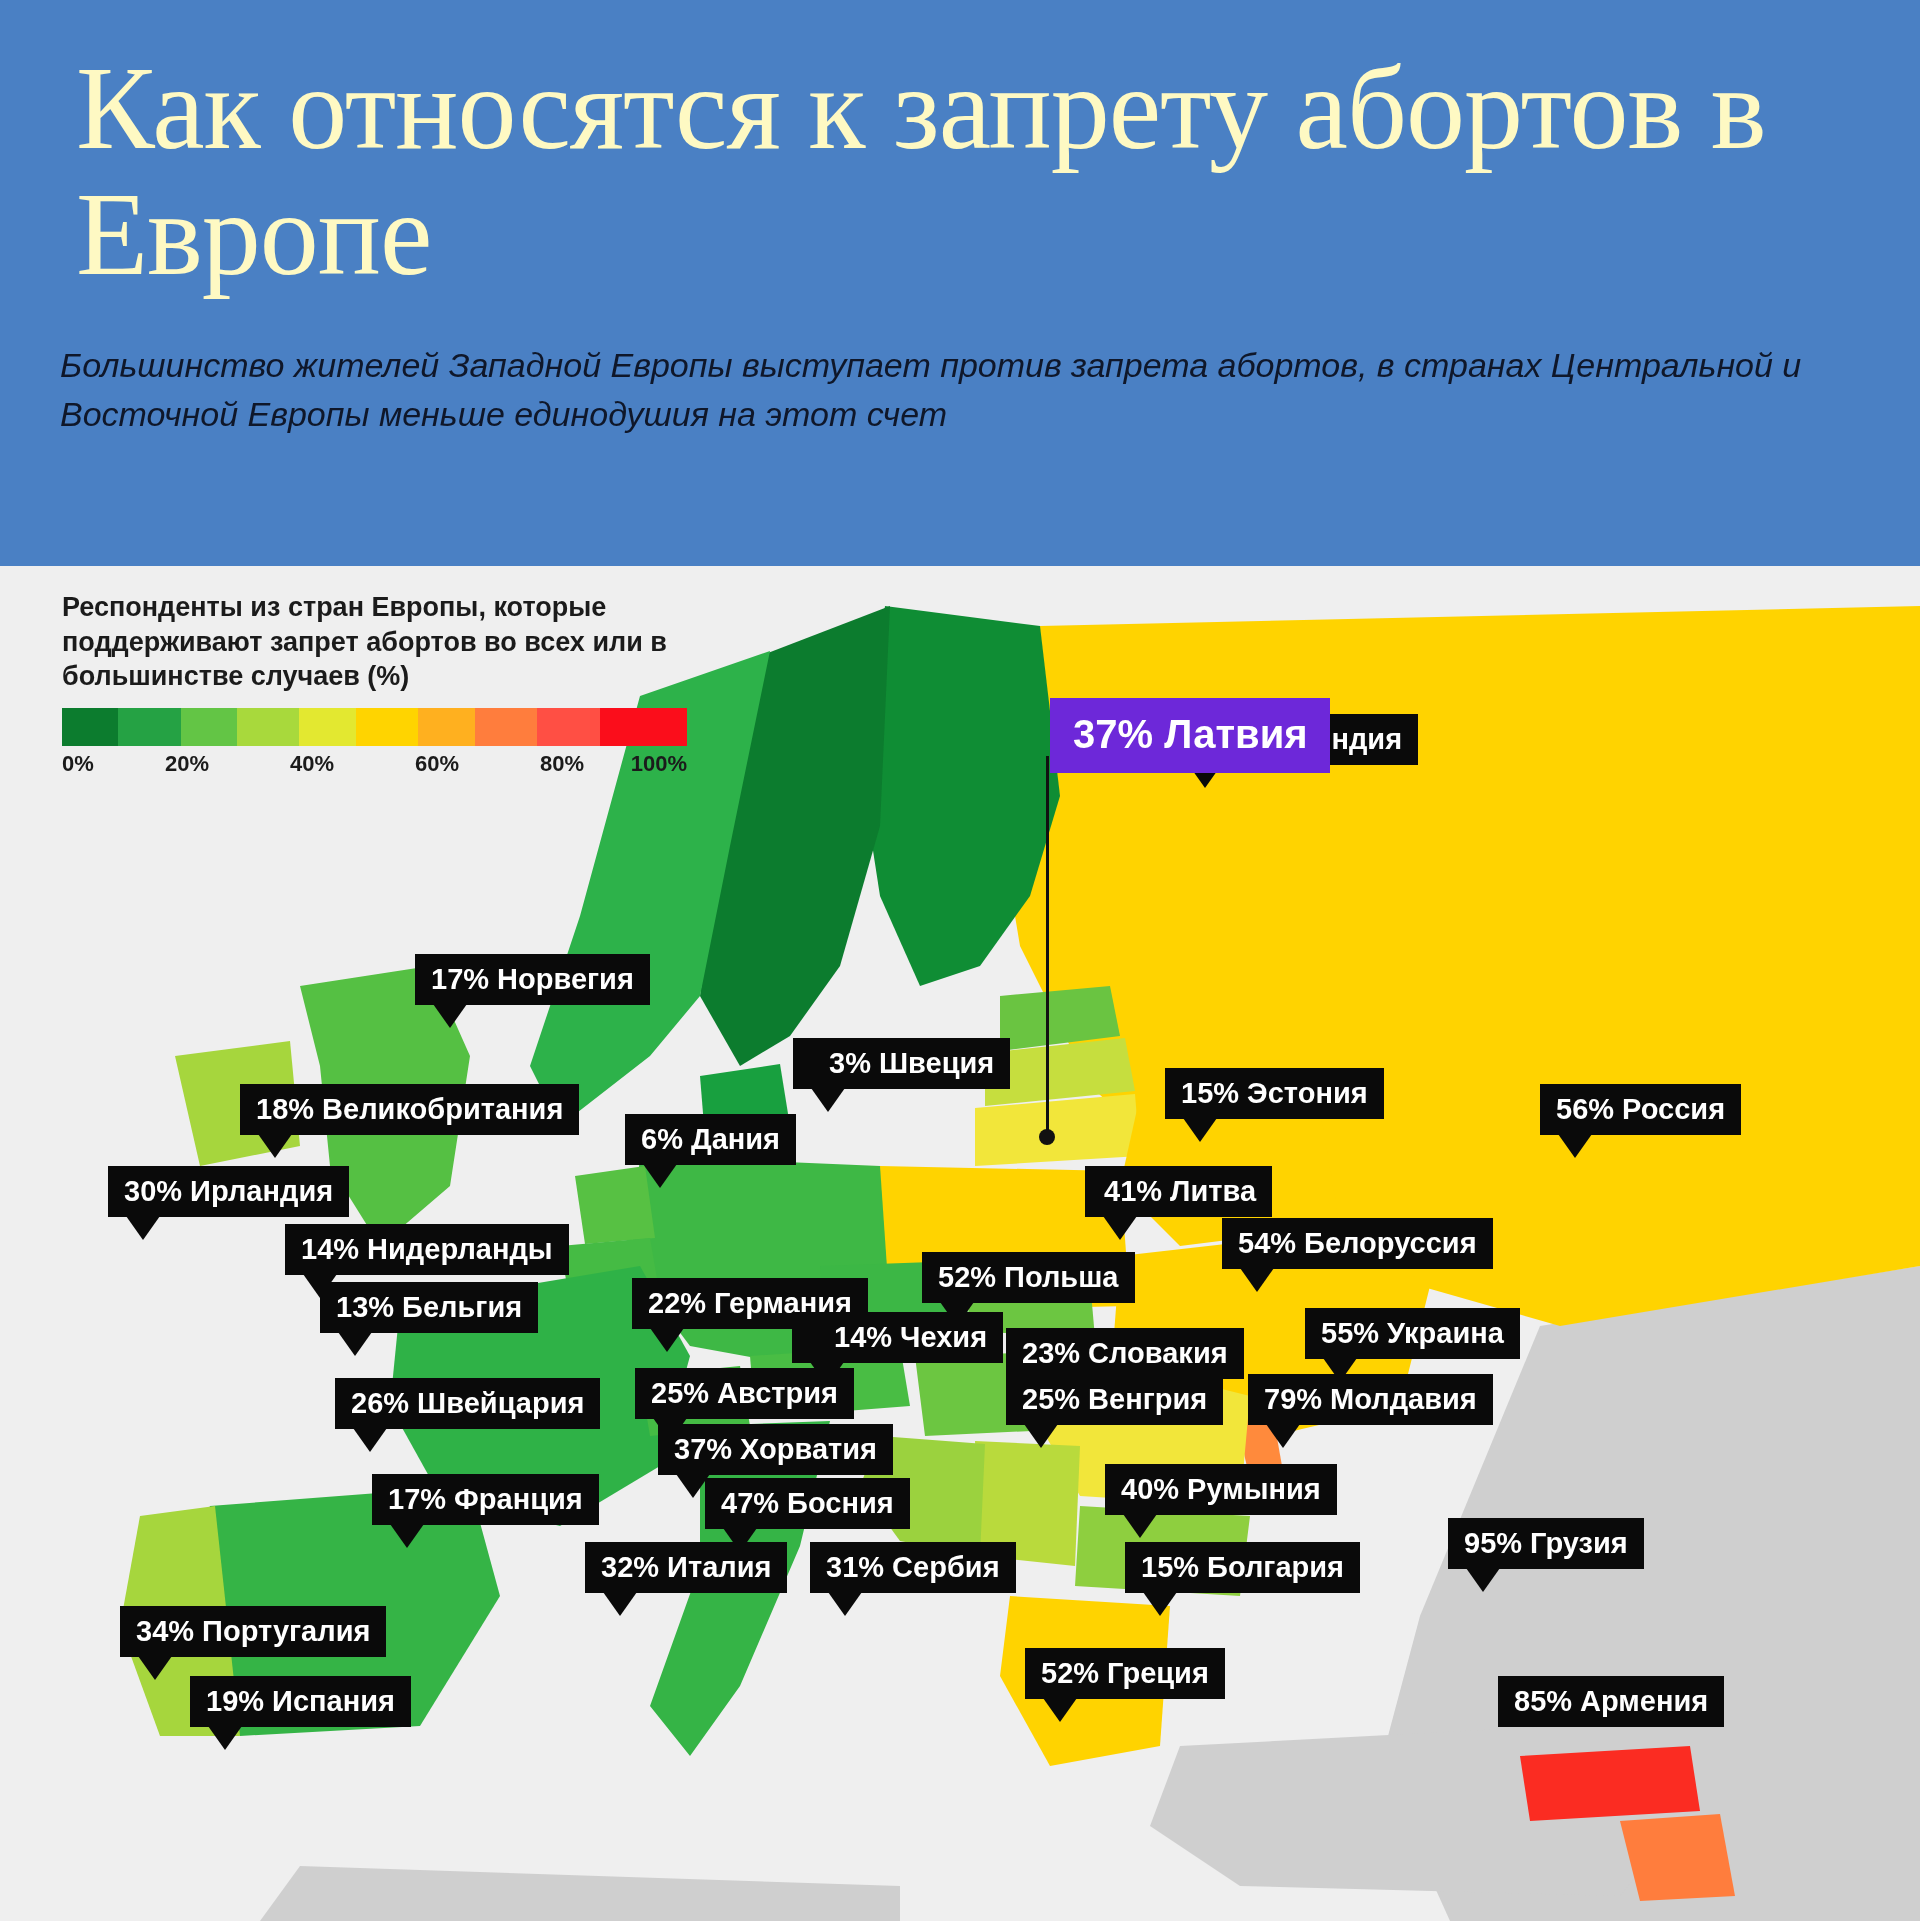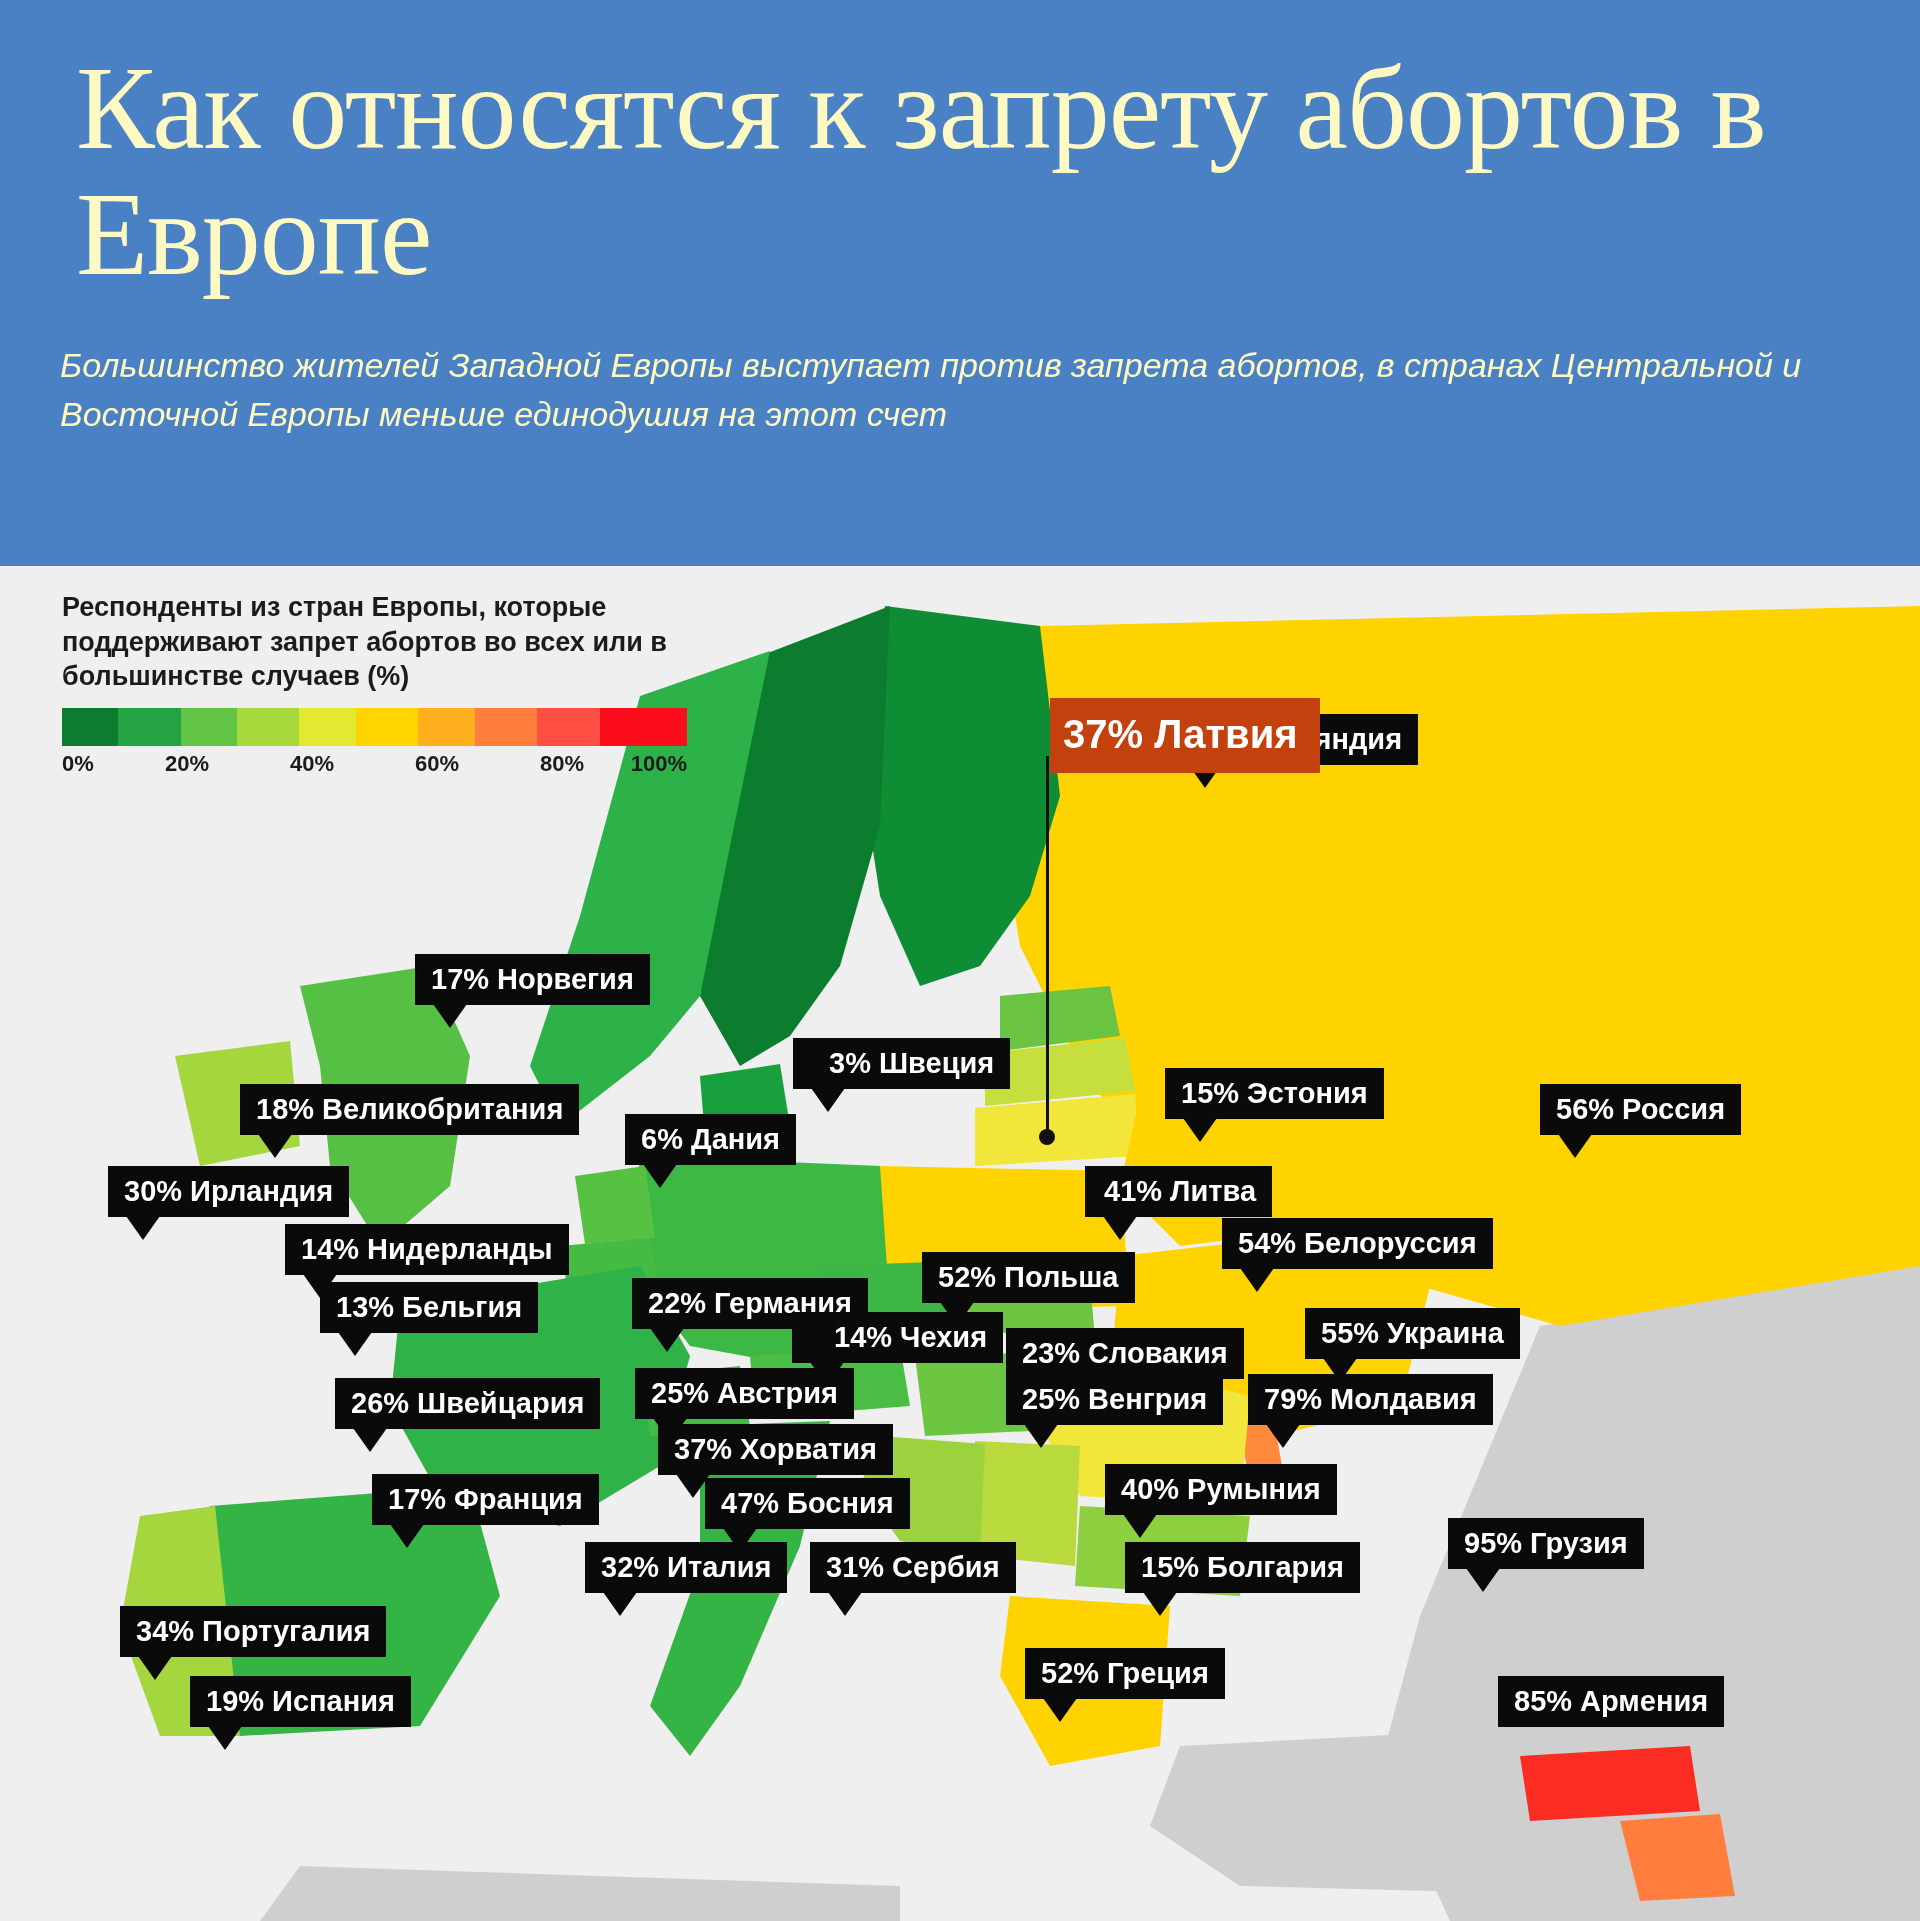--- a/index.html
+++ b/index.html
@@ -29,21 +29,21 @@
     margin: 16px;
     font-family: "Liberation Serif", serif;
     font-weight: 400;
     color: #fef9c3;
     font-size: 118px;
     line-height: 1.07;
     letter-spacing: -1px;
   }
   .header .subtitle {
     margin-top: 42px;
-    color: #fef9c3;
+    color: #0f172a;
     font-style: italic;
     font-size: 34px;
     line-height: 1.45;
     font-family: "Liberation Sans", sans-serif;
   }
 
   
   .map-area {
     position: absolute;
     left: 0; top: 566px;
@@ -120,24 +120,24 @@
     position: absolute;
     width: 0; height: 0;
     border-left: 17px solid transparent;
     border-right: 17px solid transparent;
     border-top: 24px solid #0a0a0a;
     bottom: -23px;
   }
   .label.tail-left .tail { left: 18px; }
 
   .label.highlight {
-    background: #c2410c;
+    background: #6d28d9;
     color: #ffffff;
     font-size: 40px;
-    padding: 14px 22px 16px 13px;
+    padding: 14px 22px 16px 23px;
   }
 
   
   .leader-line {
     position: absolute;
     background: #111111;
     width: 3px;
     z-index: 29;
   }
   .leader-dot {

